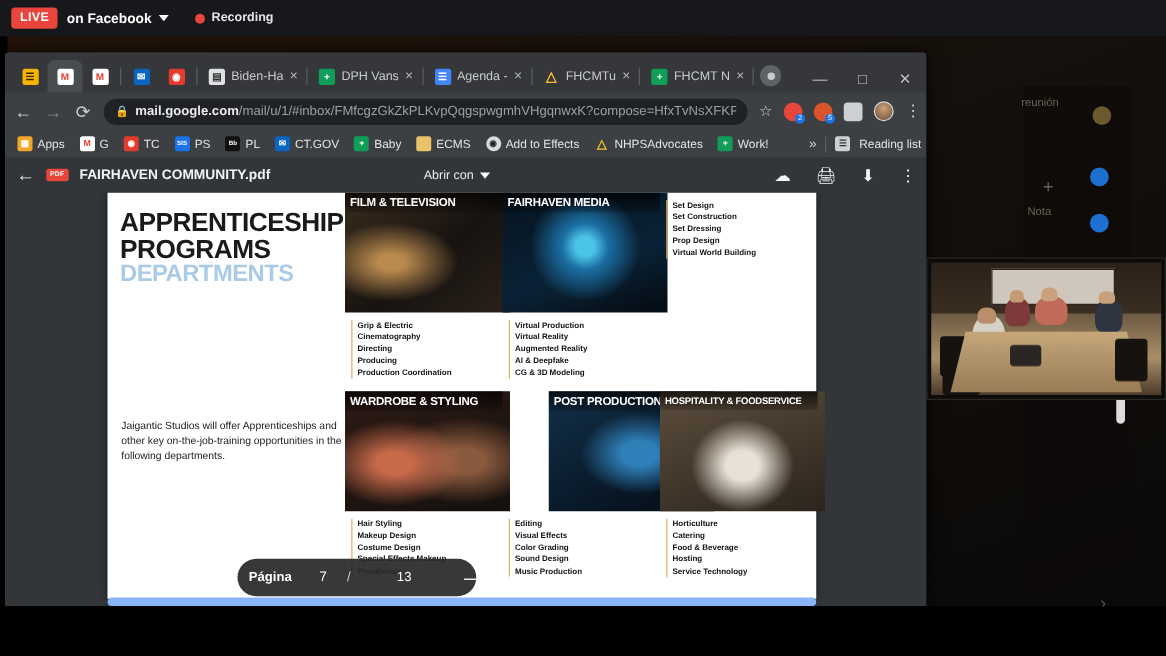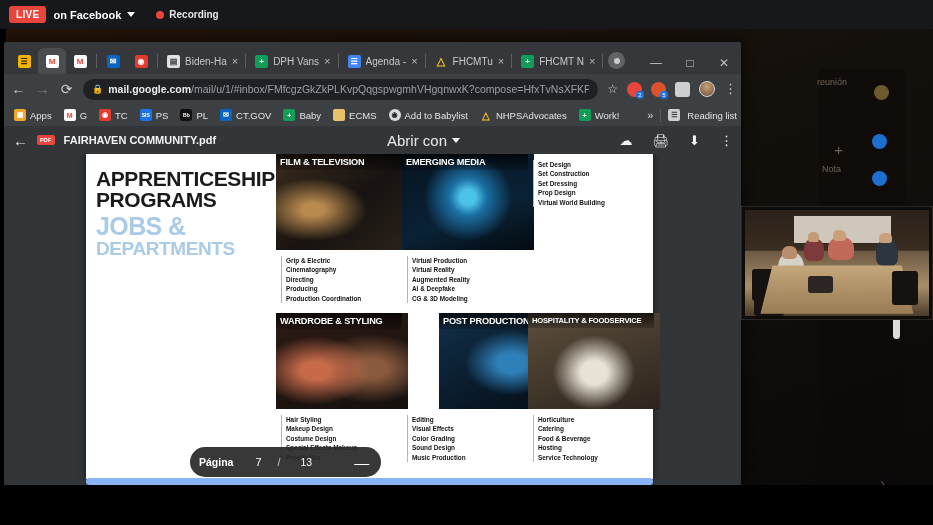--- a/index.html
+++ b/index.html
@@ -149,22 +149,22 @@
   .pdftop {
     height: 28px; background: #323639; display: flex; align-items: center; gap: 9px; padding: 0 9px;
   }
   .pdf-back { color: #e8eaed; font-size: 15px; }
   .pdf-badge {
     background: #e8453c; color: #fff; font-size: 5.5px; font-weight: bold;
     padding: 2px 3px; border-radius: 2px; letter-spacing: .2px;
   }
   .pdf-name { color: #f1f3f4; font-size: 11px; font-weight: bold; white-space: nowrap; }
   .pdf-openwith {
-    position: absolute; left: 335px; color: #e8eaed; font-size: 15px;
-    display: flex; align-items: center; gap: 5px; margin-left: 48px;
+    position: absolute; left: 335px; color: #e8eaed; font-size: 10px;
+    display: flex; align-items: center; gap: 5px;
   }
   .pdf-actions { position: absolute; right: 8px; display: flex; align-items: center; gap: 20px; }
   .pdf-actions span { color: #f1f3f4; font-size: 13px; }
 
   .pdf-canvas {
     position: absolute; left: 0; top: 28px; width: 737px; height: 331px;
     background: #323639; overflow: hidden;
   }
 
   
@@ -232,21 +232,21 @@
   .pagenav {
     position: absolute; left: 186px; bottom: 8px; width: 191px; height: 30px;
     background: rgba(41,41,41,.93); border-radius: 15px;
     display: flex; align-items: center; color: #fff; font-size: 10.5px; gap: 16px;
   }
   .pg-label { margin-left: 9px; font-weight: bold; }
   .pg-num {
     width: 20px; text-align: center; margin-left: 6px; font-size: 11px; color: #fff;
   }
   .pg-slash { color: #cfcfcf; }
-  .pg-total { margin-left: 4px; color: #fff; }
+  .pg-total { margin-left: 21px; color: #fff; }
   .pg-div { width: 1px; height: 18px; background: #5a5a5a; margin-left: 10px; }
   .pg-btn { width: 26px; text-align: center; color: #fff; font-size: 15px; }
 
   .pdf-hscroll {
     position: absolute; left: 82px; bottom: 0px; width: 567px; height: 7px;
     background: #8ab4f8; border-radius: 4px;
   }
 
   
   .camtile {
@@ -432,21 +432,21 @@
       <div class="bm">
         <span class="bm-ic" style="background:#0f9d58">+</span>
         <span class="bm-label">Baby</span>
       </div>
       <div class="bm">
         <span class="bm-ic" style="background:#e8c36a"></span>
         <span class="bm-label">ECMS</span>
       </div>
       <div class="bm">
         <span class="bm-ic" style="background:#d8dadc;color:#222;border-radius:50%">◉</span>
-        <span class="bm-label">Add to Babylist</span>
+        <span class="bm-label">Add to Effects</span>
       </div>
       <div class="bm">
         <span class="bm-ic" style="background:transparent;color:#f7c02e;font-size:10px">△</span>
         <span class="bm-label">NHPSAdvocates</span>
       </div>
       <div class="bm">
         <span class="bm-ic" style="background:#0f9d58">+</span>
         <span class="bm-label">Work!</span>
       </div>
 
@@ -474,43 +474,43 @@
           <span>⋮</span>
         </span>
       </div>
 
       <div class="pdf-canvas">
         <div class="page">
 
           <div class="page-title-block">
             <div class="t-app">APPRENTICESHIP</div>
             <div class="t-app">PROGRAMS</div>
-            <div class="t-jobs">JOBS &amp;</div>
             <div class="t-dept">DEPARTMENTS</div>
           </div>
 
+          <div class="page-para">Jaigantic Studios will offer Apprenticeships and other key on-the-job-training opportunities in the following departments.</div>
 
           <div class="cards">
 
             <div class="card" style="left:0px; top:0px;">
               <div class="card-photo ph-film">
                 <div class="card-head">FILM &amp; TELEVISION</div>
               </div>
               <div class="card-list">
                 <div class="card-li">Grip &amp; Electric</div>
                 <div class="card-li">Cinematography</div>
                 <div class="card-li">Directing</div>
                 <div class="card-li">Producing</div>
                 <div class="card-li">Production Coordination</div>
               </div>
             </div>
 
             <div class="card" style="left:126px; top:0px;">
               <div class="card-photo ph-emerging">
-                <div class="card-head">EMERGING MEDIA</div>
+                <div class="card-head">FAIRHAVEN MEDIA</div>
               </div>
               <div class="card-list">
                 <div class="card-li">Virtual Production</div>
                 <div class="card-li">Virtual Reality</div>
                 <div class="card-li">Augmented Reality</div>
                 <div class="card-li">AI &amp; Deepfake</div>
                 <div class="card-li">CG &amp; 3D Modeling</div>
               </div>
             </div>
 

